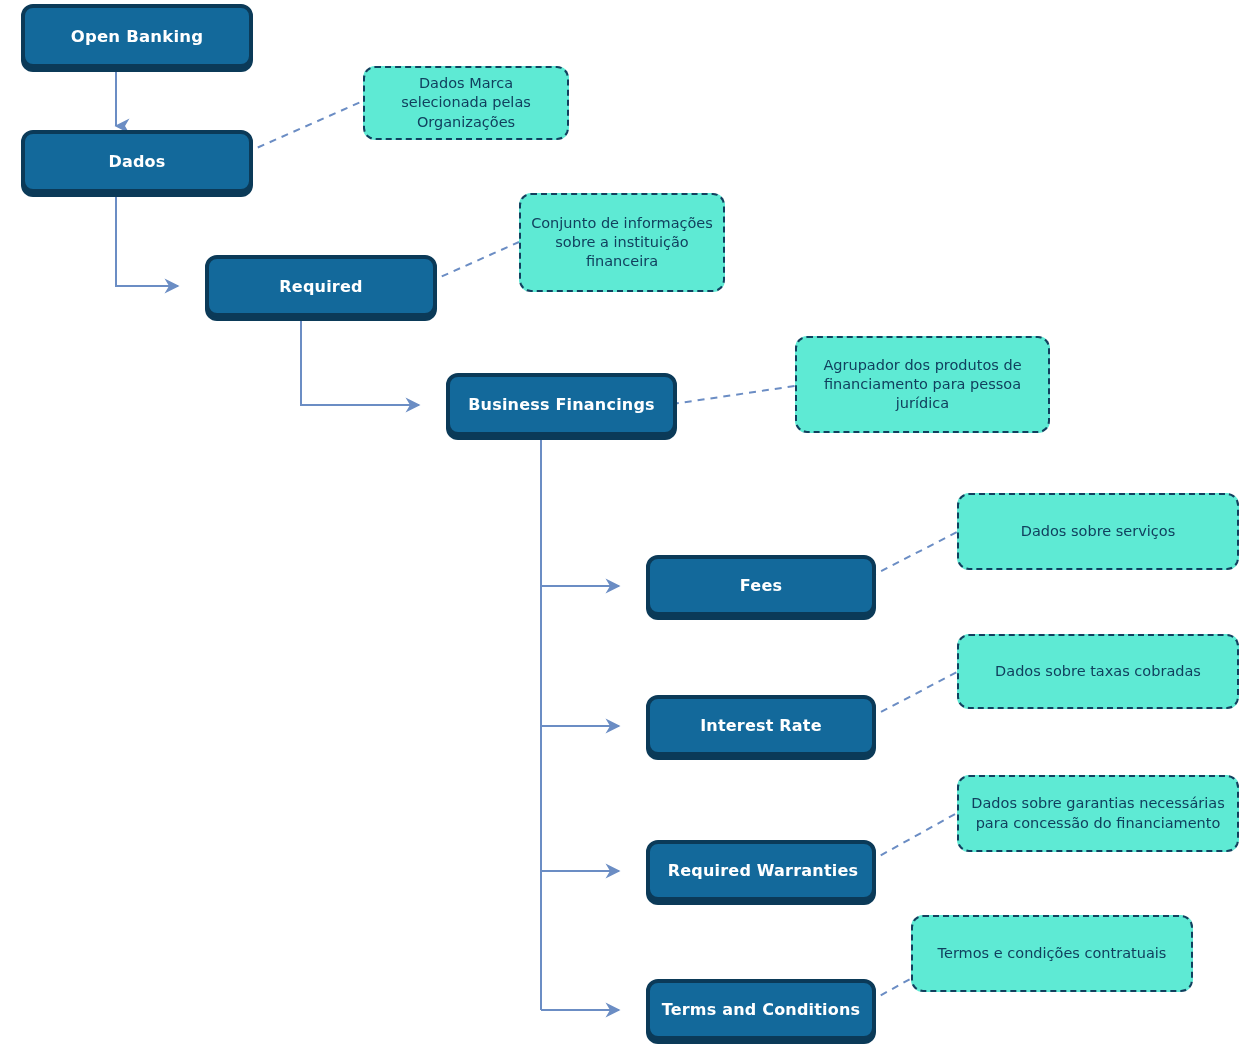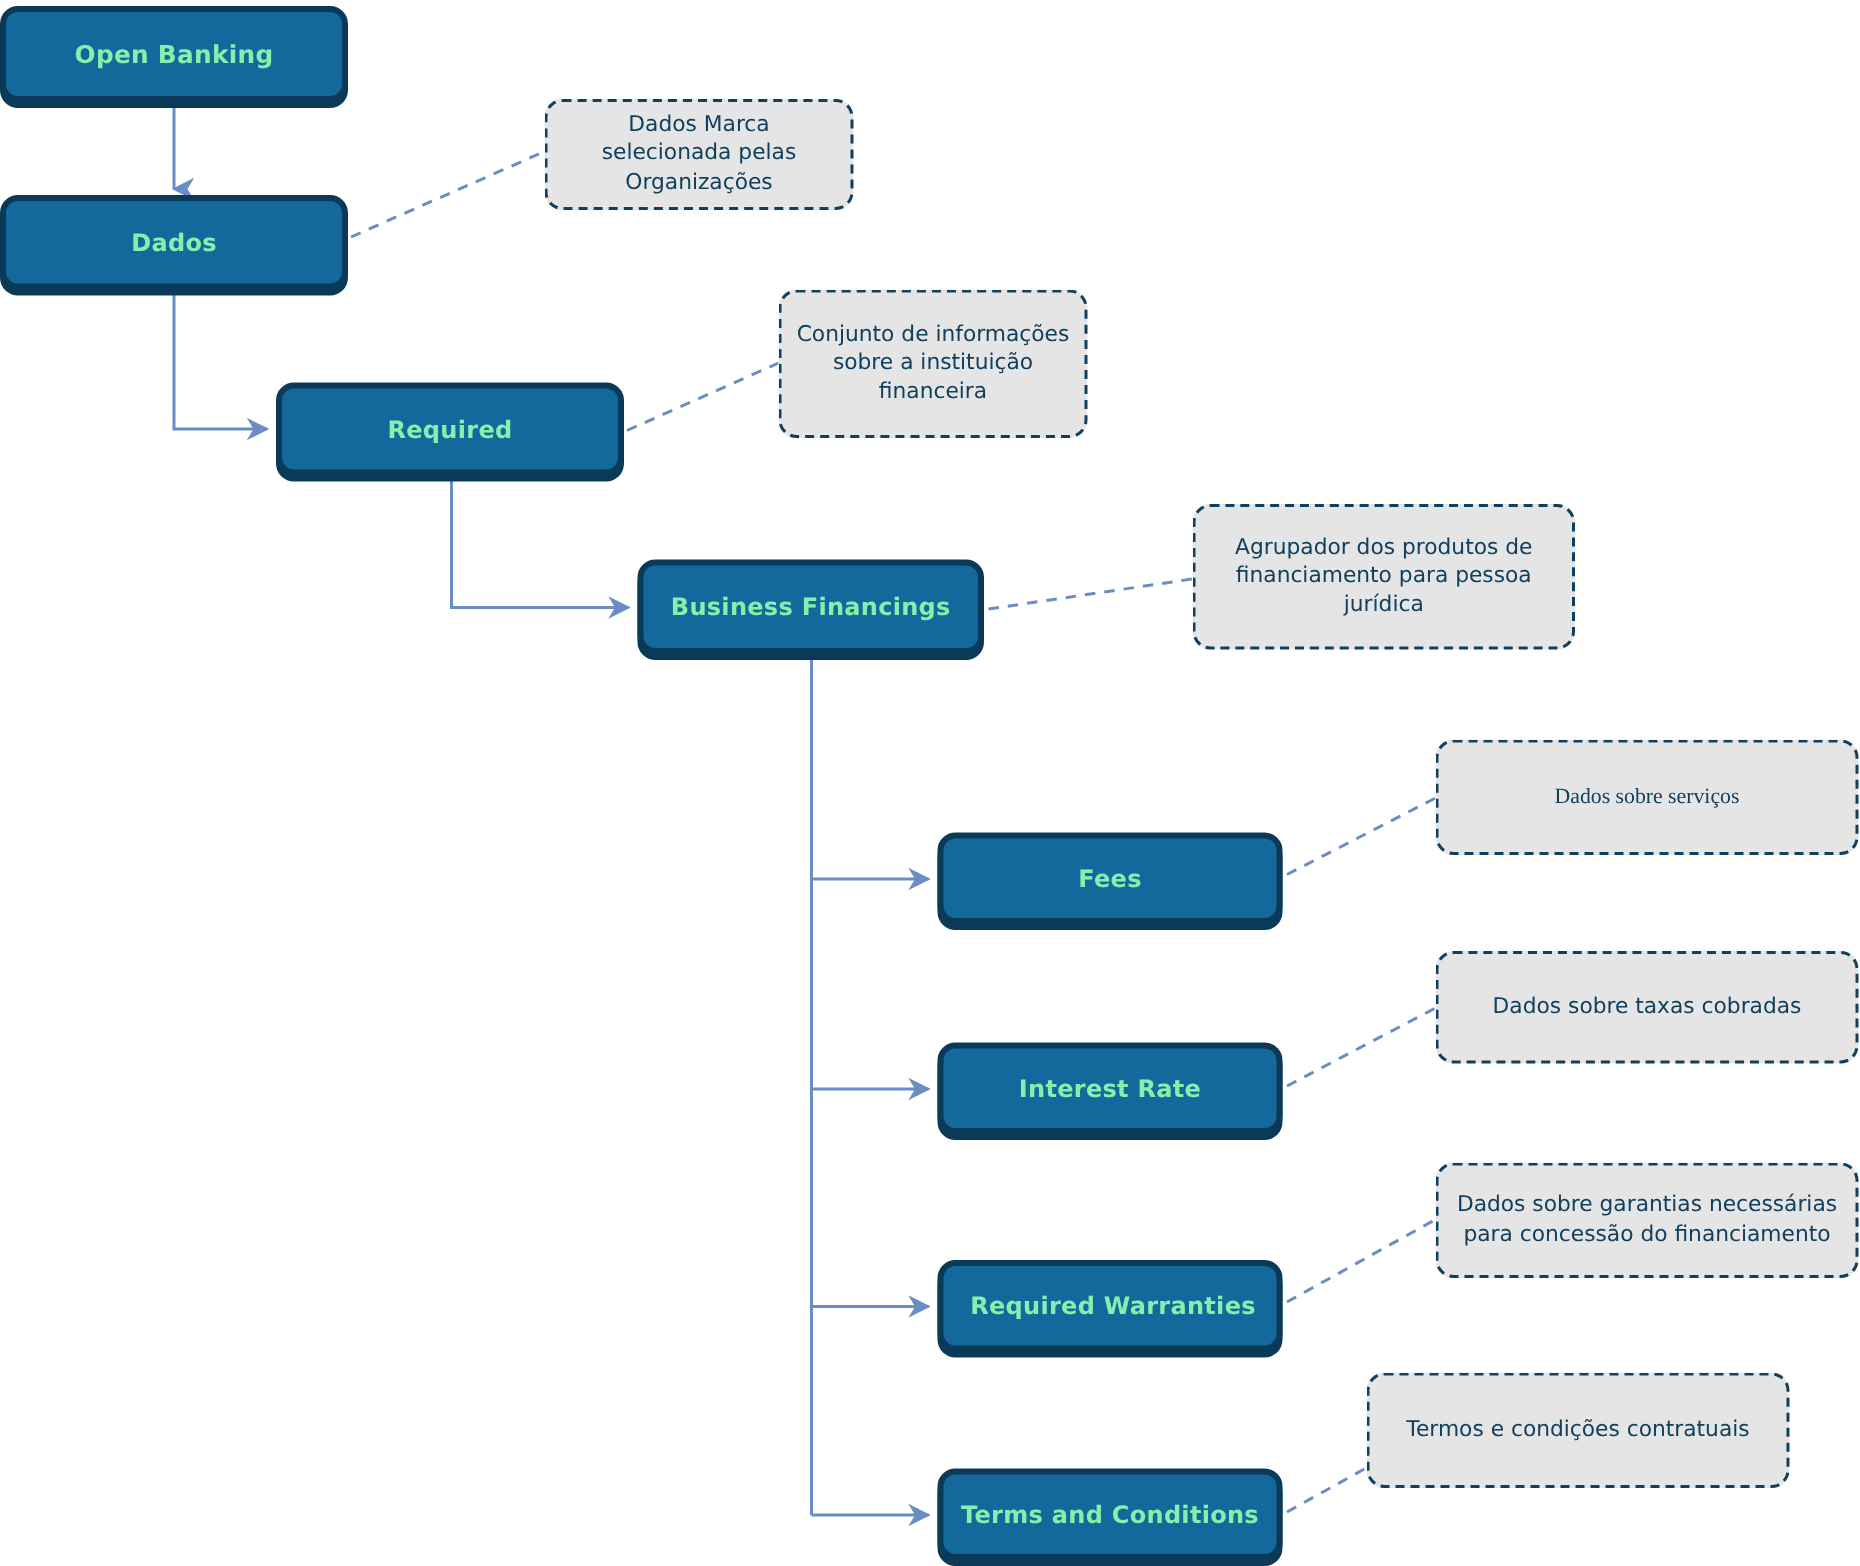--- a/index.html
+++ b/index.html
@@ -31,35 +31,36 @@
   .node {
     position: absolute;
     box-sizing: border-box;
     background: #13699B;
     border: 4px solid #0B3A58;
     border-radius: 12px;
     box-shadow: 0 4px 0 0 #0B3A58;
     display: flex;
     align-items: center;
     justify-content: center;
-    color: #86efac;
+    color: #ffffff;
     font-size: 16px;
     font-weight: bold;
     letter-spacing: 0.2px;
     text-align: center;
     z-index: 3;
     padding: 0 8px;
+    margin-left: 21px;
   }
   .node.lvl0 { font-size: 16.5px; }
 
   
   .note {
     position: absolute;
     box-sizing: border-box;
-    background: #e5e5e5;
+    background: #5eead4;
     border: 2px dashed #11405E;
     border-radius: 12px;
     display: flex;
     align-items: center;
     justify-content: center;
     color: #11405E;
     font-size: 14.5px;
     line-height: 1.32;
     text-align: center;
     z-index: 3;
@@ -145,21 +146,21 @@
   </div>
 
   <div class="note" style="left:519px; top:193px; width:206px; height:99px;">
     <span>Conjunto de informações sobre a instituição financeira</span>
   </div>
 
   <div class="note" style="left:795px; top:336px; width:255px; height:97px;">
     <span>Agrupador dos produtos de financiamento para pessoa jurídica</span>
   </div>
 
-  <div class="note" style="left:957px; top:493px; width:282px; height:77px;font-family:Liberation Serif, serif;">
+  <div class="note" style="left:957px; top:493px; width:282px; height:77px;">
     <span>Dados sobre serviços</span>
   </div>
 
   <div class="note" style="left:957px; top:634px; width:282px; height:75px;">
     <span>Dados sobre taxas cobradas</span>
   </div>
 
   <div class="note" style="left:957px; top:775px; width:282px; height:77px;">
     <span>Dados sobre garantias necessárias para concessão do financiamento</span>
   </div>

